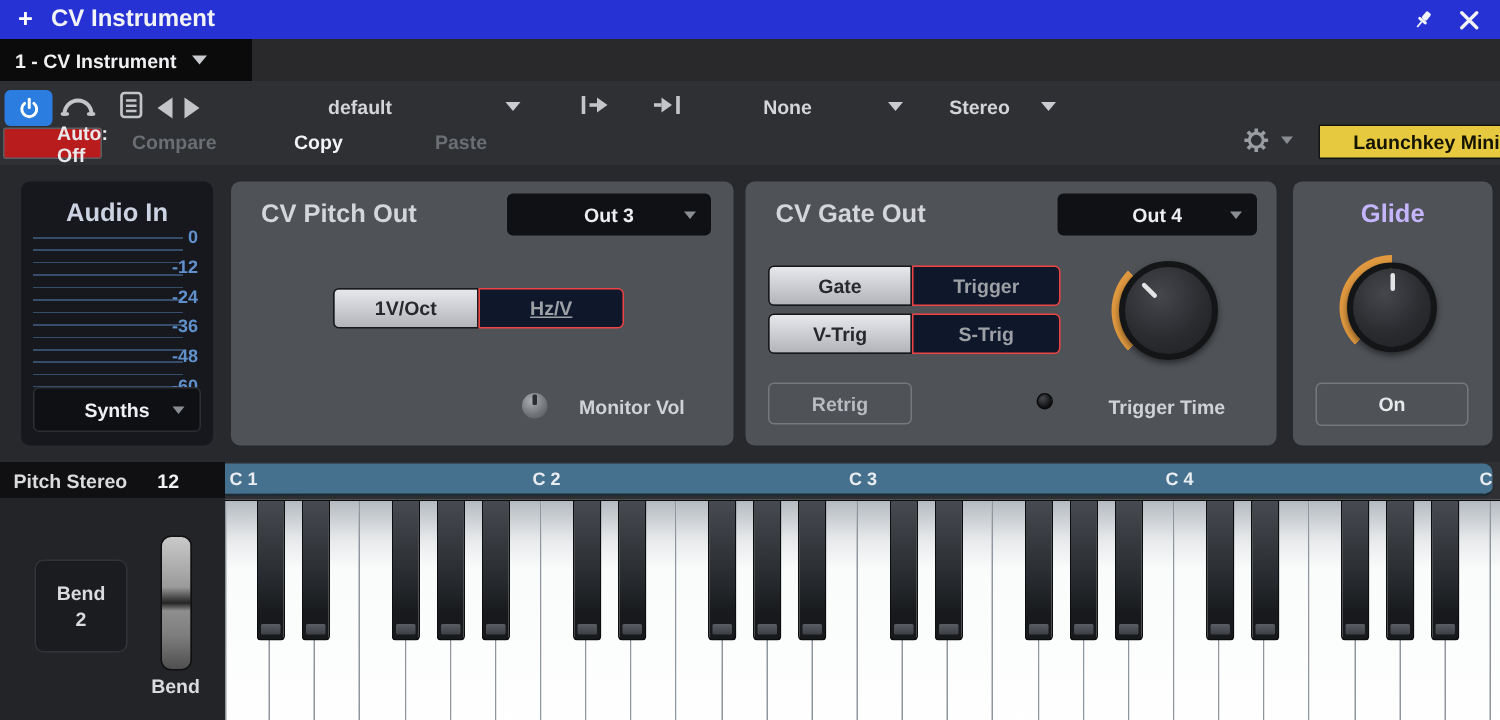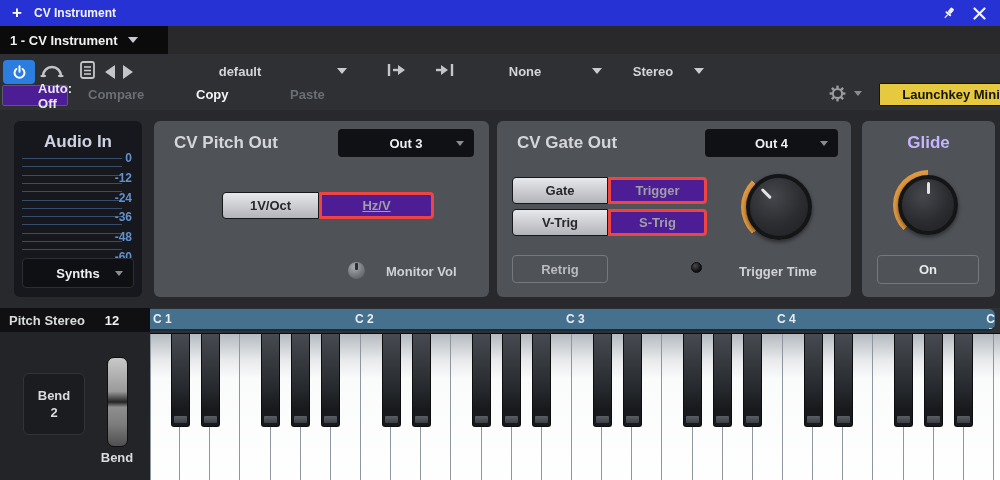--- a/index.html
+++ b/index.html
@@ -5,50 +5,50 @@
   * { margin:0; padding:0; box-sizing:border-box; }
   html,body { background:#1a1a1c; }
   .app {
     position:relative; width:1000px; height:480px; overflow:hidden;
     font-family:"Liberation Sans", sans-serif; font-size:13px; font-weight:bold;
     color:#cfd1d5; background:#2e3033;
   }
   
   .titlebar { position:absolute; left:0; top:0; width:1000px; height:26px; background:#2732d4; display:flex; align-items:center; }
   .titlebar .plus { width:34px; text-align:center; color:#fff; font-size:17px; font-weight:bold; cursor:default; }
-  .titlebar .ttl { color:#f2f3f7; font-size:12px; }
+  .titlebar .ttl { color:#f2f3f7; font-size:16px; }
   .titlebar .spacer { flex:1; }
   .tb-ico { width:30px; height:22px; display:flex; align-items:center; justify-content:center; }
   
   .tabrow { position:absolute; left:0; top:26px; width:1000px; height:28px; background:#29292b; }
   .tab { position:absolute; left:0; top:0; width:168px; height:28px; background:#0b0b0c; color:#f0f0f2; display:flex; align-items:center; padding-left:10px; gap:10px; }
   .caret { width:0; height:0; border-left:5px solid transparent; border-right:5px solid transparent; border-top:6px solid #c9cbd0; display:inline-block; }
   .caret.sm { border-left-width:4px; border-right-width:4px; border-top-width:5px; border-top-color:#8a8d92; }
   
   .toolbar { position:absolute; left:0; top:54px; width:1000px; height:56px; background:#2e3033; }
   .pwr { position:absolute; left:3px; top:6px; width:32px; height:24px; background:#2b7de0; border-radius:4px; display:flex; align-items:center; justify-content:center; }
   .ico { position:absolute; display:flex; align-items:center; justify-content:center; }
   .tri-l { width:0; height:0; border-top:7px solid transparent; border-bottom:7px solid transparent; border-right:10px solid #c3c5c9; }
   .tri-r { width:0; height:0; border-top:7px solid transparent; border-bottom:7px solid transparent; border-left:10px solid #c3c5c9; }
   .dd-text { position:absolute; color:#d3d5d9; }
-  .autobox { position:absolute; left:2px; top:31px; width:66px; height:21px; border:1px solid #5a5d62; background:#4c1d95; border-radius:2px; color:#e8e9ec; display:flex; align-items:center; justify-content:center;padding-left:40px; }
+  .autobox { position:absolute; left:2px; top:31px; width:66px; height:21px; border:1px solid #5a5d62; background:#b91c1c; border-radius:2px; color:#e8e9ec; display:flex; align-items:center; justify-content:center;padding-left:40px; }
   .dim { color:#6b6e74; }
   .bright { color:#f2f3f5; }
   .lk { position:absolute; left:879px; top:29px; width:144px; height:23px; background:#e7c93f; border:1px solid #141414; color:#141400; display:flex; align-items:center; justify-content:center; border-radius:1px; }
   
   .main { position:absolute; left:0; top:110px; width:1000px; height:198px; background:#28292d; }
   .panel { position:absolute; top:11px; height:176px; background:#4f5257; border-radius:6px; }
   .panel.dark { background:#17181d; }
   .ptitle { position:absolute; font-size:17px; color:#d4d6da; font-weight:bold; }
   .outdd { position:absolute; height:28px; background:#101114; border-radius:4px; display:flex; align-items:center; justify-content:center; color:#eceef1; }
   .outdd .caret { position:absolute; right:10px; }
   
   .tg { position:absolute; height:27px; display:flex; align-items:center; justify-content:center; font-weight:bold; }
   .tg.on { background:linear-gradient(180deg,#e6e8ec,#b2b4b9); color:#26282c; border:1px solid #17181a; }
-  .tg.off { background:#4c1d95; color:#9da0a5; border:3px solid #ef4444; }
+  .tg.off { background:#0f172a; color:#9da0a5; border:1px solid #ef4444; }
   .rl { border-radius:4px 0 0 4px; } .rr { border-radius:0 4px 4px 0; }
   .outline-btn { position:absolute; background:transparent; border:1px solid #75787d; border-radius:4px; color:#e8e9eb; display:flex; align-items:center; justify-content:center; font-weight:bold; font-family:inherit; font-size:13px; }
   
   .knob { position:absolute; }
   .knob .arc { position:absolute; inset:0; border-radius:50%; }
   .knob .body { position:absolute; inset:5px; border-radius:50%; background:radial-gradient(circle at 40% 32%,#45474c,#2a2c30 55%,#1d1f22); border:4px solid #141517; box-shadow:0 2px 4px rgba(0,0,0,.5); }
   .knob .ptr { position:absolute; inset:0; }
   .knob .ptr::before { content:''; position:absolute; left:calc(50% - 1.5px); top:17%; width:3px; height:17%; background:#e4e4e6; border-radius:2px; }
   .miniknob { position:absolute; width:17px; height:17px; border-radius:50%; background:radial-gradient(circle at 38% 30%,#aaadb2,#6e7176 62%,#54575b); }
   .miniknob::before { content:''; position:absolute; left:7px; top:1px; width:3px; height:7px; background:#2b2d30; border-radius:1px; }
@@ -208,21 +208,21 @@
       </div>
     </div>
 
     <div class="panel" style="left:154px; width:335px;">
       <div class="ptitle" style="left:20px; top:12px;">CV Pitch Out</div>
       <div class="outdd" style="left:184px; top:8px; width:136px;">
         <span>Out 3</span>
         <span class="caret sm"></span>
       </div>
       <div class="tg on rl" style="left:68px; top:71px; width:97px;">1V/Oct</div>
-      <div class="tg off rr" style="left:165px; top:71px; width:115px;text-decoration:underline;">Hz/V</div>
+      <div class="tg off rr" style="left:165px; top:71px; width:97px;text-decoration:underline;">Hz/V</div>
       <div class="miniknob" style="left:194px; top:141px;"></div>
       <div class="plabel" style="left:232px; top:143px;">Monitor Vol</div>
     </div>
 
     <div class="panel" style="left:497px; width:354px;">
       <div class="ptitle" style="left:20px; top:12px;">CV Gate Out</div>
       <div class="outdd" style="left:208px; top:8px; width:133px;">
         <span>Out 4</span>
         <span class="caret sm"></span>
       </div>

